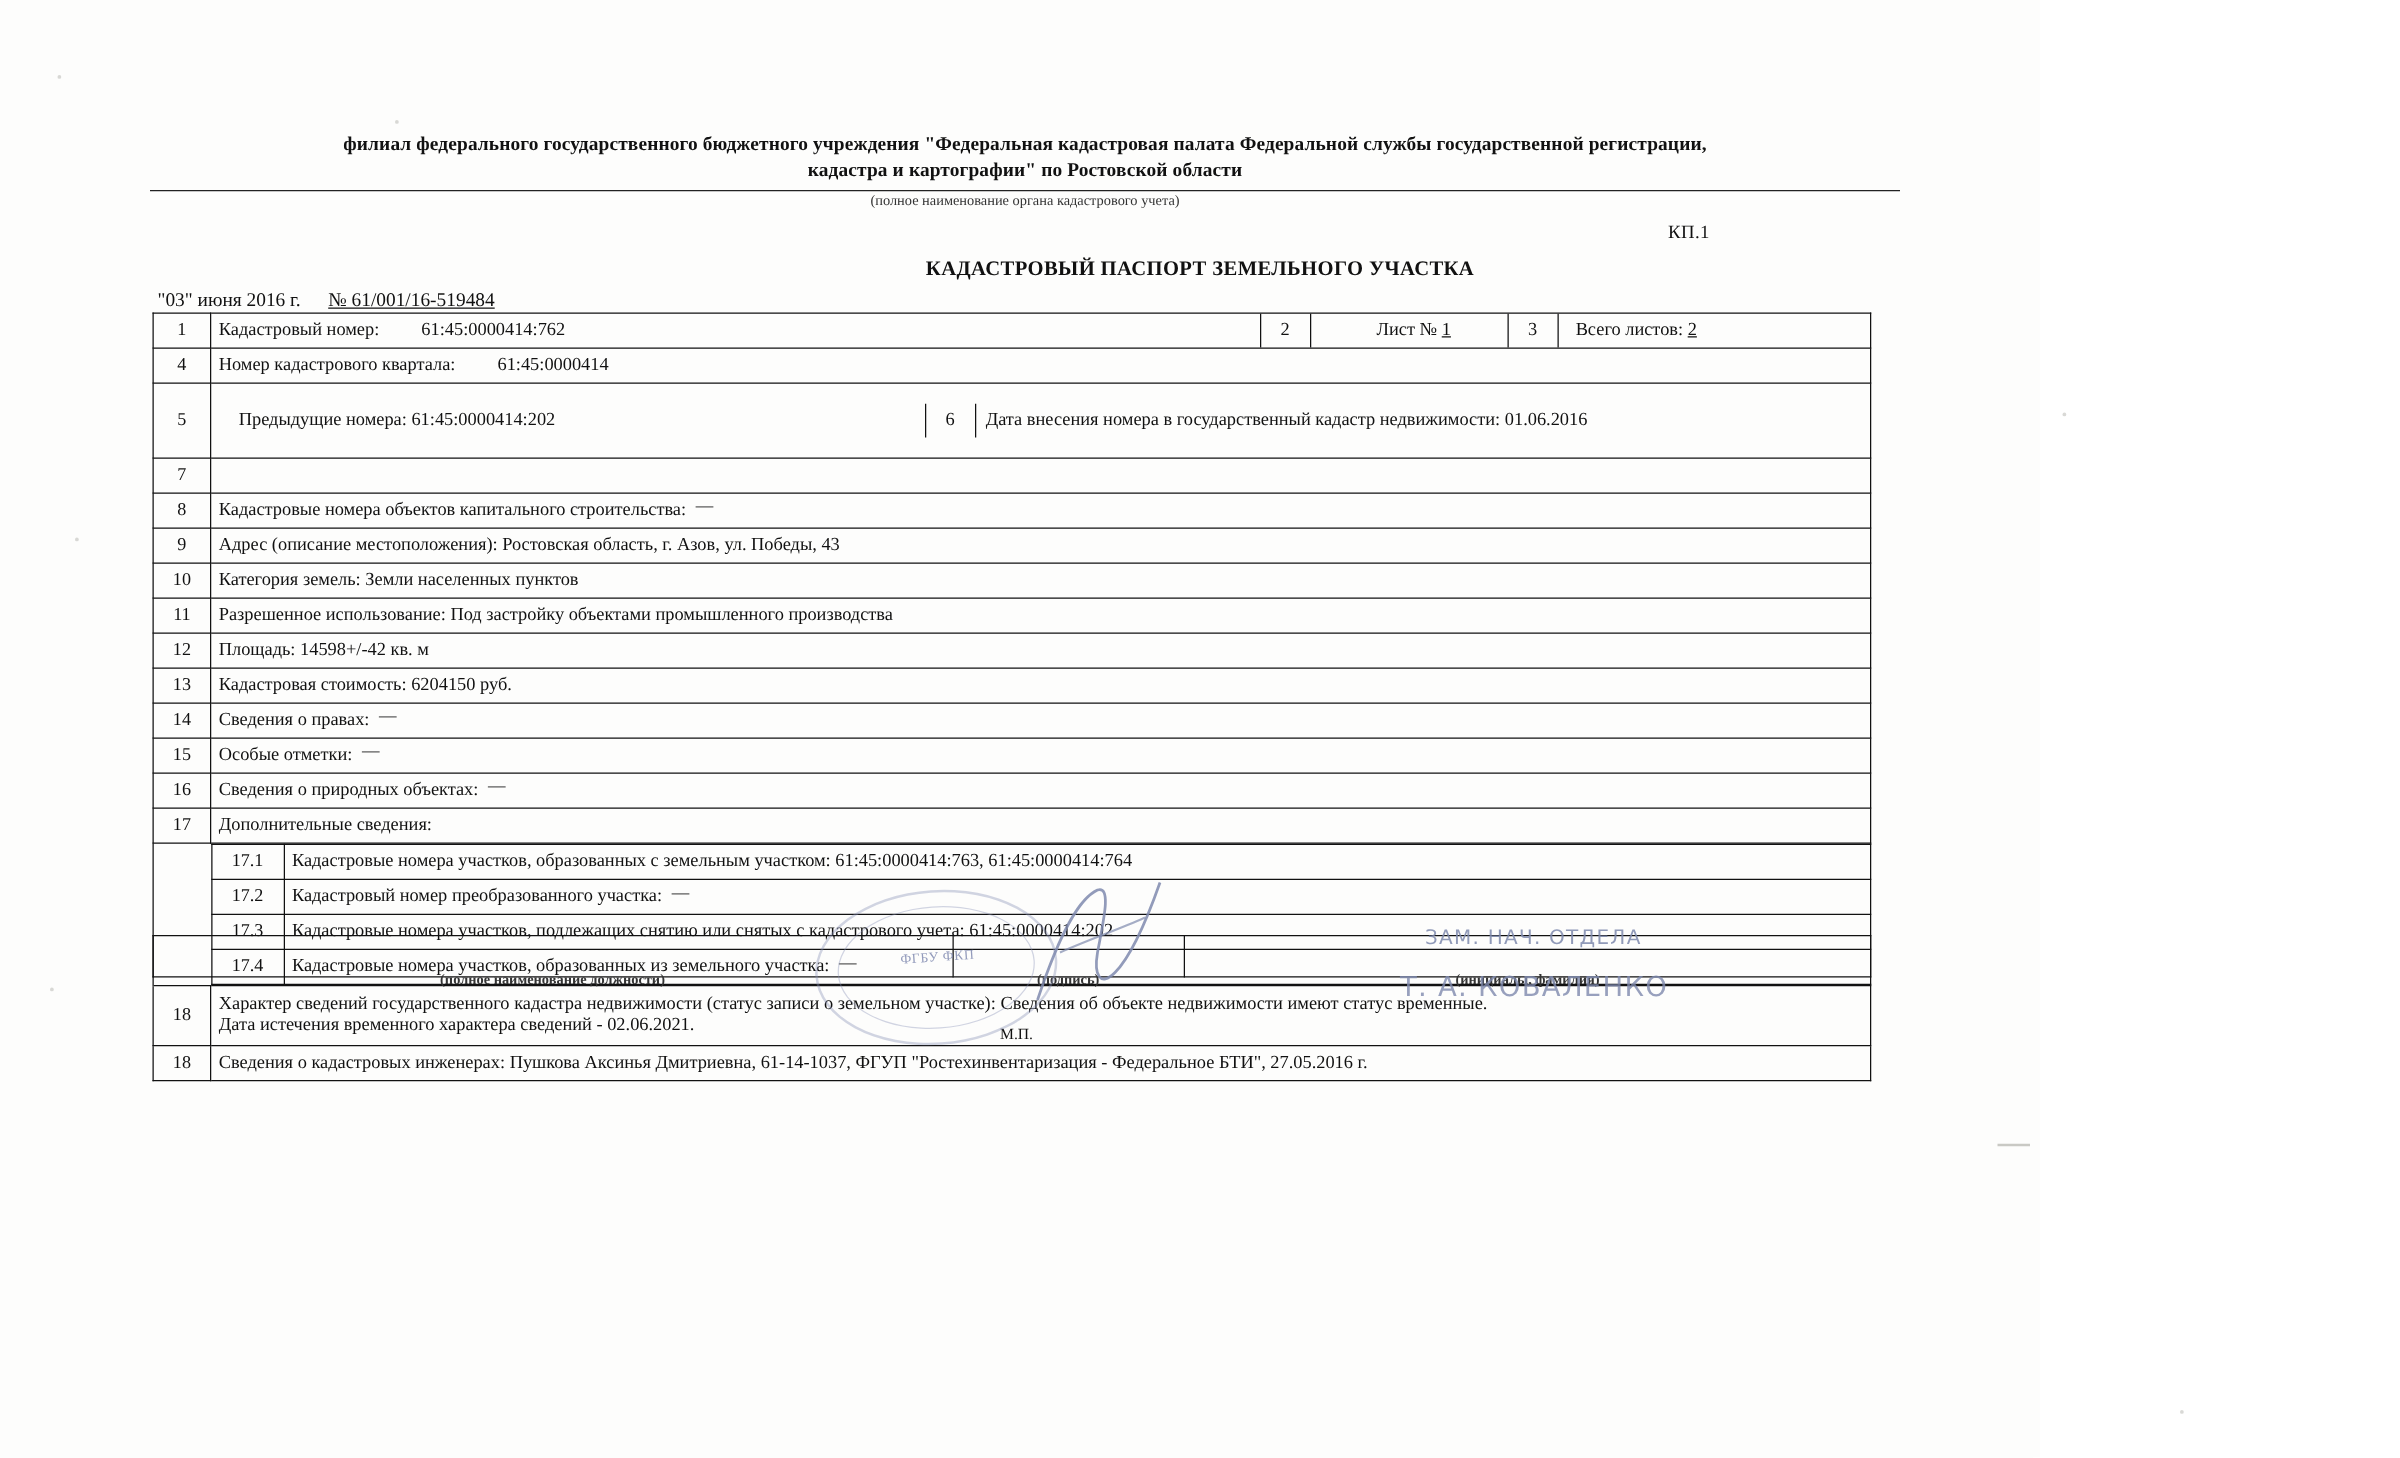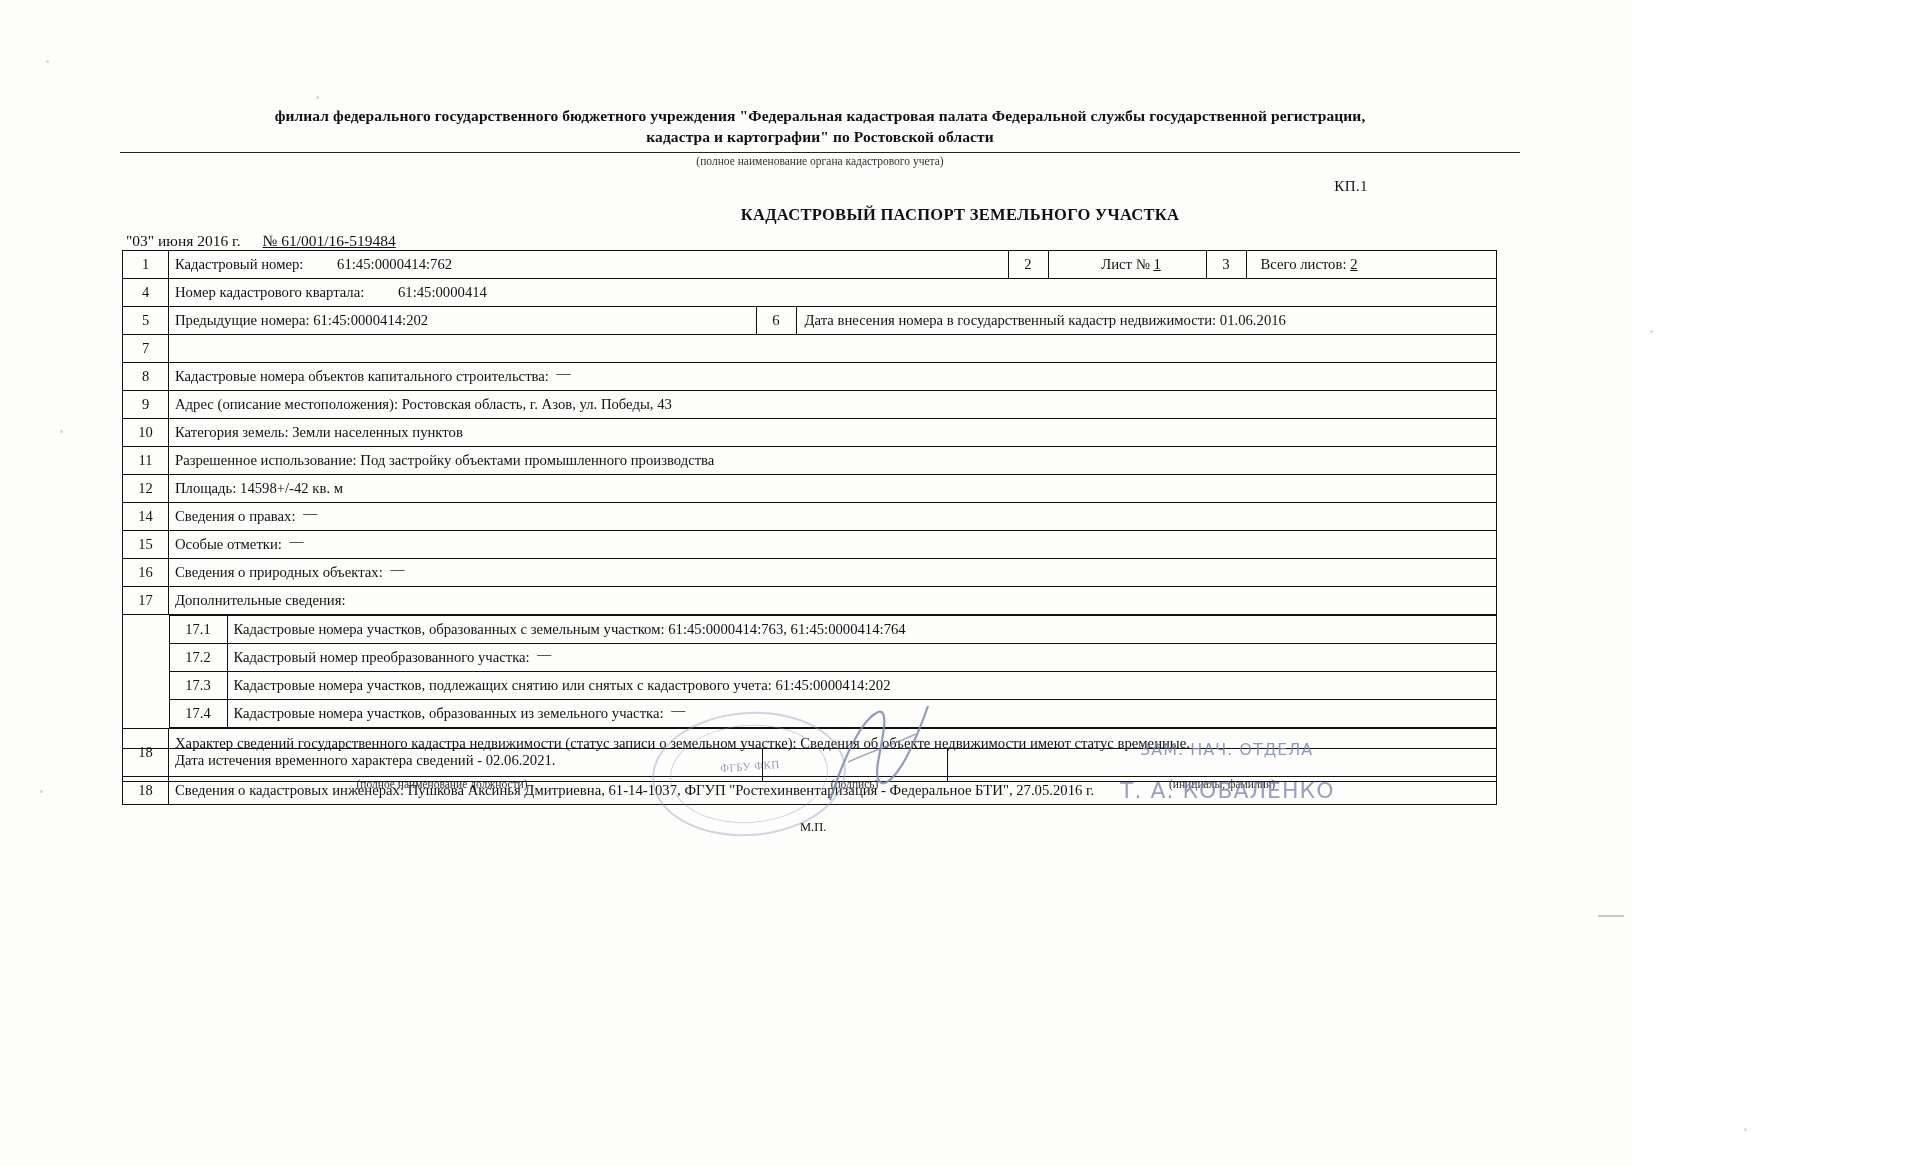--- a/index.html
+++ b/index.html
@@ -149,20 +149,21 @@
   .sig-tbl td {
     border: 1px solid #111;
     height: 30px;
   }
   .sig-caps {
     position: absolute;
     left: 122px;
     top: 778px;
     width: 1375px;
     height: 20px;
+    font-weight: bold;
   }
   .sig-cap {
     position: absolute;
     font-size: 11.5px;
     color: #333;
     text-align: center;
   }
   .mp {
     position: absolute;
     left: 800px;
@@ -304,21 +305,21 @@
     <tr>
       <td class="num-cell">4</td>
       <td>
         <span>Номер кадастрового квартала:</span>
         <span class="indent-val">61:45:0000414</span>
       </td>
     </tr>
 
     <tr>
       <td class="num-cell">5</td>
-      <td style="padding:0;">
+      <td style="padding:16px;">
         <table class="nested">
           <colgroup>
                 <col>
                 <col style="width:40px">
                 <col style="width:700px">
               </colgroup>
           <tbody>
                 <tr>
             <td style="border:none;padding:2px 6px 3px 6px;">Предыдущие номера: 61:45:0000414:202</td>
             <td class="mini-num" style="border-left:1px solid #111;border-right:1px solid #111;border-top:none;border-bottom:none;">6</td>
@@ -355,20 +356,24 @@
     <tr>
       <td class="num-cell">11</td>
       <td>Разрешенное использование: Под застройку объектами промышленного производства</td>
     </tr>
 
     <tr>
       <td class="num-cell">12</td>
       <td>Площадь: 14598+/-42 кв. м</td>
     </tr>
 
+    <tr>
+      <td class="num-cell">13</td>
+      <td>Кадастровая стоимость: 6204150 руб.</td>
+    </tr>
 
     <tr>
       <td class="num-cell">14</td>
       <td>
         <span>Сведения о правах:</span>
         <span class="dash">—</span>
       </td>
     </tr>
 
     <tr>

